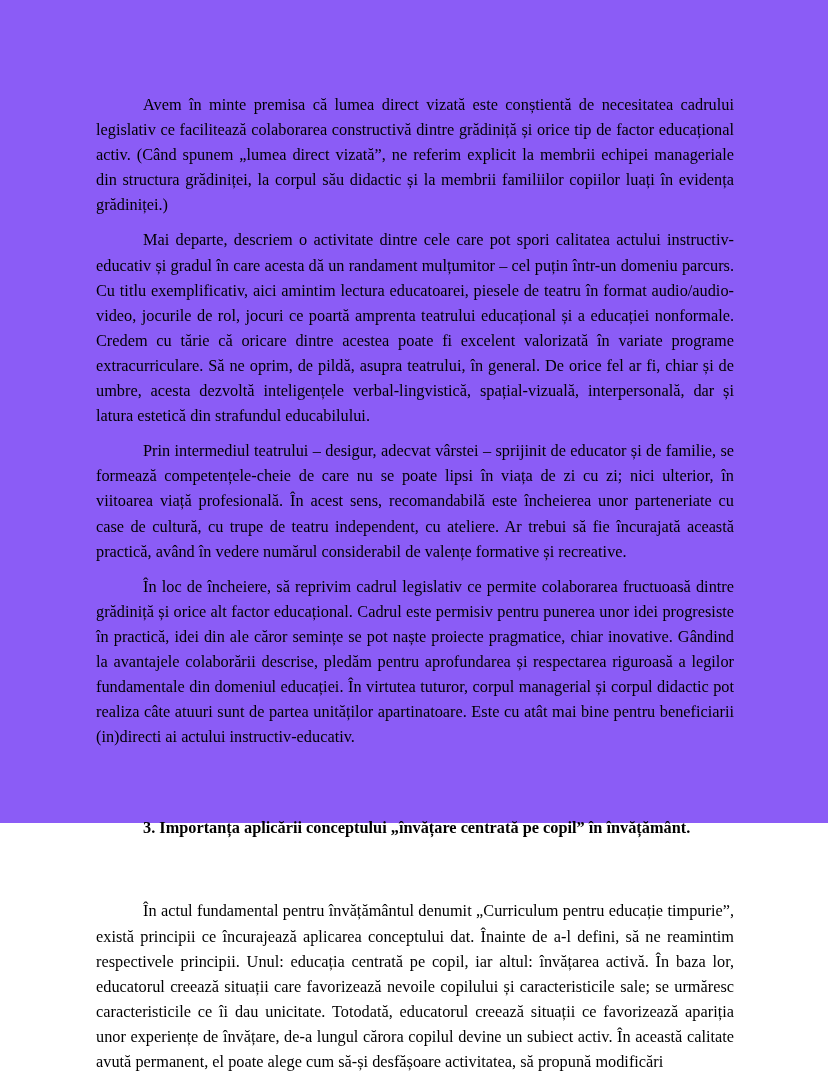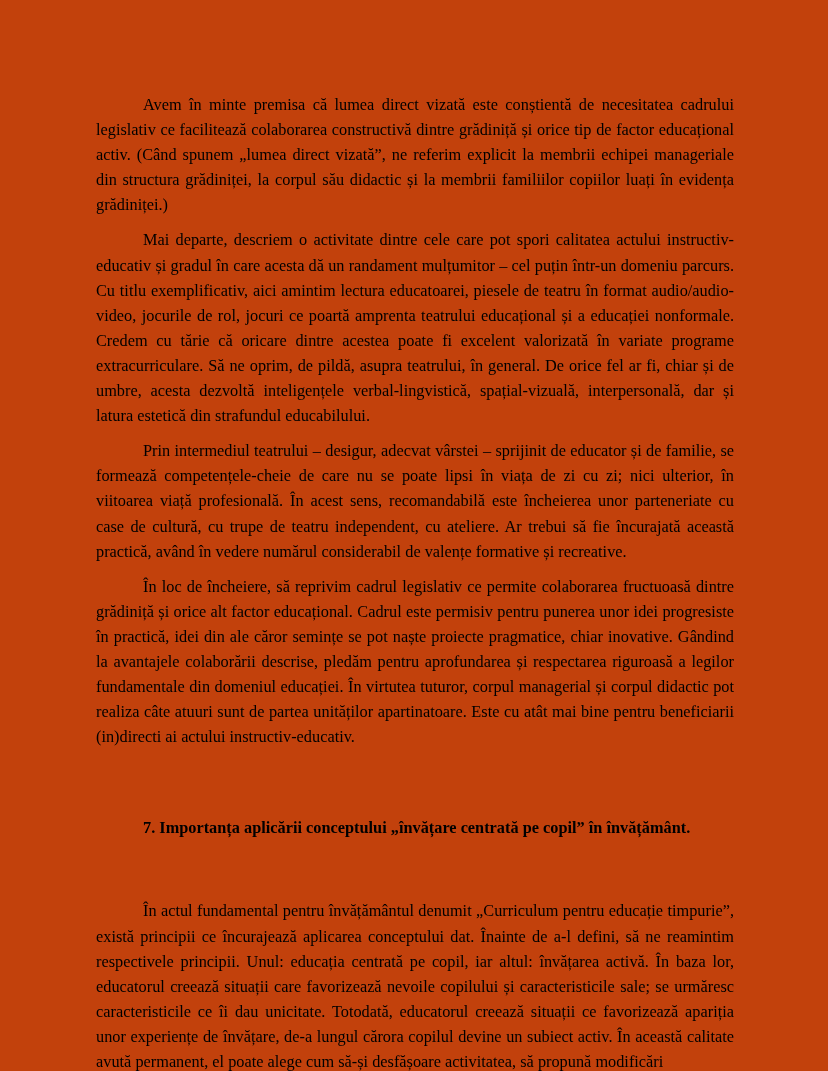--- a/index.html
+++ b/index.html
@@ -10,22 +10,22 @@
   body {
     width: 828px;
     height: 1071px;
     font-family: "Liberation Serif", "DejaVu Serif", serif;
     color: #000000;
     overflow: hidden;
   }
   .page {
     position: relative;
     width: 828px;
-    height: 1071px;
-    background: #c2410c;
+    height: 823px;
+    background: #8b5cf6;
     box-sizing: border-box;
   }
   .content {
     position: absolute;
     left: 96px;
     top: 92px;
     width: 638px;
   }
   p.para {
     margin: 0 0 10px 0;
@@ -67,20 +67,20 @@
     <p class="para">Avem în minte premisa că lumea direct vizată este conștientă de necesitatea cadrului legislativ ce facilitează colaborarea constructivă dintre grădiniță și orice tip de factor educațional activ. (Când spunem „lumea direct vizată”, ne referim explicit la membrii echipei manageriale din structura grădiniței, la corpul său didactic și la membrii familiilor copiilor luați în evidența grădiniței.)</p>
 
     <p class="para">Mai departe, descriem o activitate dintre cele care pot spori calitatea actului instructiv-educativ și gradul în care acesta dă un randament mulțumitor – cel puțin într-un domeniu parcurs. Cu titlu exemplificativ, aici amintim lectura educatoarei, piesele de teatru în format audio/audio-video, jocurile de rol, jocuri ce poartă amprenta teatrului educațional și a educației nonformale. Credem cu tărie că oricare dintre acestea poate fi excelent valorizată în variate programe extracurriculare. Să ne oprim, de pildă, asupra teatrului, în general. De orice fel ar fi, chiar și de umbre, acesta dezvoltă inteligențele verbal-lingvistică, spațial-vizuală, interpersonală, dar și latura estetică din strafundul educabilului.</p>
 
     <p class="para">Prin intermediul teatrului – desigur, adecvat vârstei – sprijinit de educator și de familie, se formează competențele-cheie de care nu se poate lipsi în viața de zi cu zi; nici ulterior, în viitoarea viață profesională. În acest sens, recomandabilă este încheierea unor parteneriate cu case de cultură, cu trupe de teatru independent, cu ateliere. Ar trebui să fie încurajată această practică, având în vedere numărul considerabil de valențe formative și recreative.</p>
 
     <p class="para"><span class="bold-lead">În loc de încheiere</span><span>, să reprivim cadrul legislativ ce permite colaborarea fructuoasă dintre grădiniță și orice alt factor educațional. Cadrul este permisiv pentru punerea unor idei progresiste în practică, idei din ale căror semințe se pot naște proiecte pragmatice, chiar inovative. Gândind la avantajele colaborării descrise, pledăm pentru aprofundarea și respectarea riguroasă a legilor fundamentale din domeniul educației. În virtutea tuturor, corpul managerial și corpul didactic pot realiza câte atuuri sunt de partea unităților apartinatoare. Este cu atât mai bine pentru beneficiarii (in)directi ai actului instructiv-educativ.</span></p>
 
     <div class="gap-before-heading"></div>
 
-    <h2 class="section-heading">7. Importanța aplicării conceptului „învățare centrată pe copil” în învățământ.</h2>
+    <h2 class="section-heading">3. Importanța aplicării conceptului „învățare centrată pe copil” în învățământ.</h2>
 
     <div class="gap-after-heading"></div>
 
     <p class="para">În actul fundamental pentru învățământul denumit „Curriculum pentru educație timpurie”, există principii ce încurajează aplicarea conceptului dat. Înainte de a-l defini, să ne reamintim respectivele principii. Unul: educația centrată pe copil, iar altul: învățarea activă. În baza lor, educatorul creează situații care favorizează nevoile copilului și caracteristicile sale; se urmăresc caracteristicile ce îi dau unicitate. Totodată, educatorul creează situații ce favorizează apariția unor experiențe de învățare, de-a lungul cărora copilul devine un subiect activ. În această calitate avută permanent, el poate alege cum să-și desfășoare activitatea, să propună modificări</p>
 
   </div>
 </div>
 
 </body></html>

